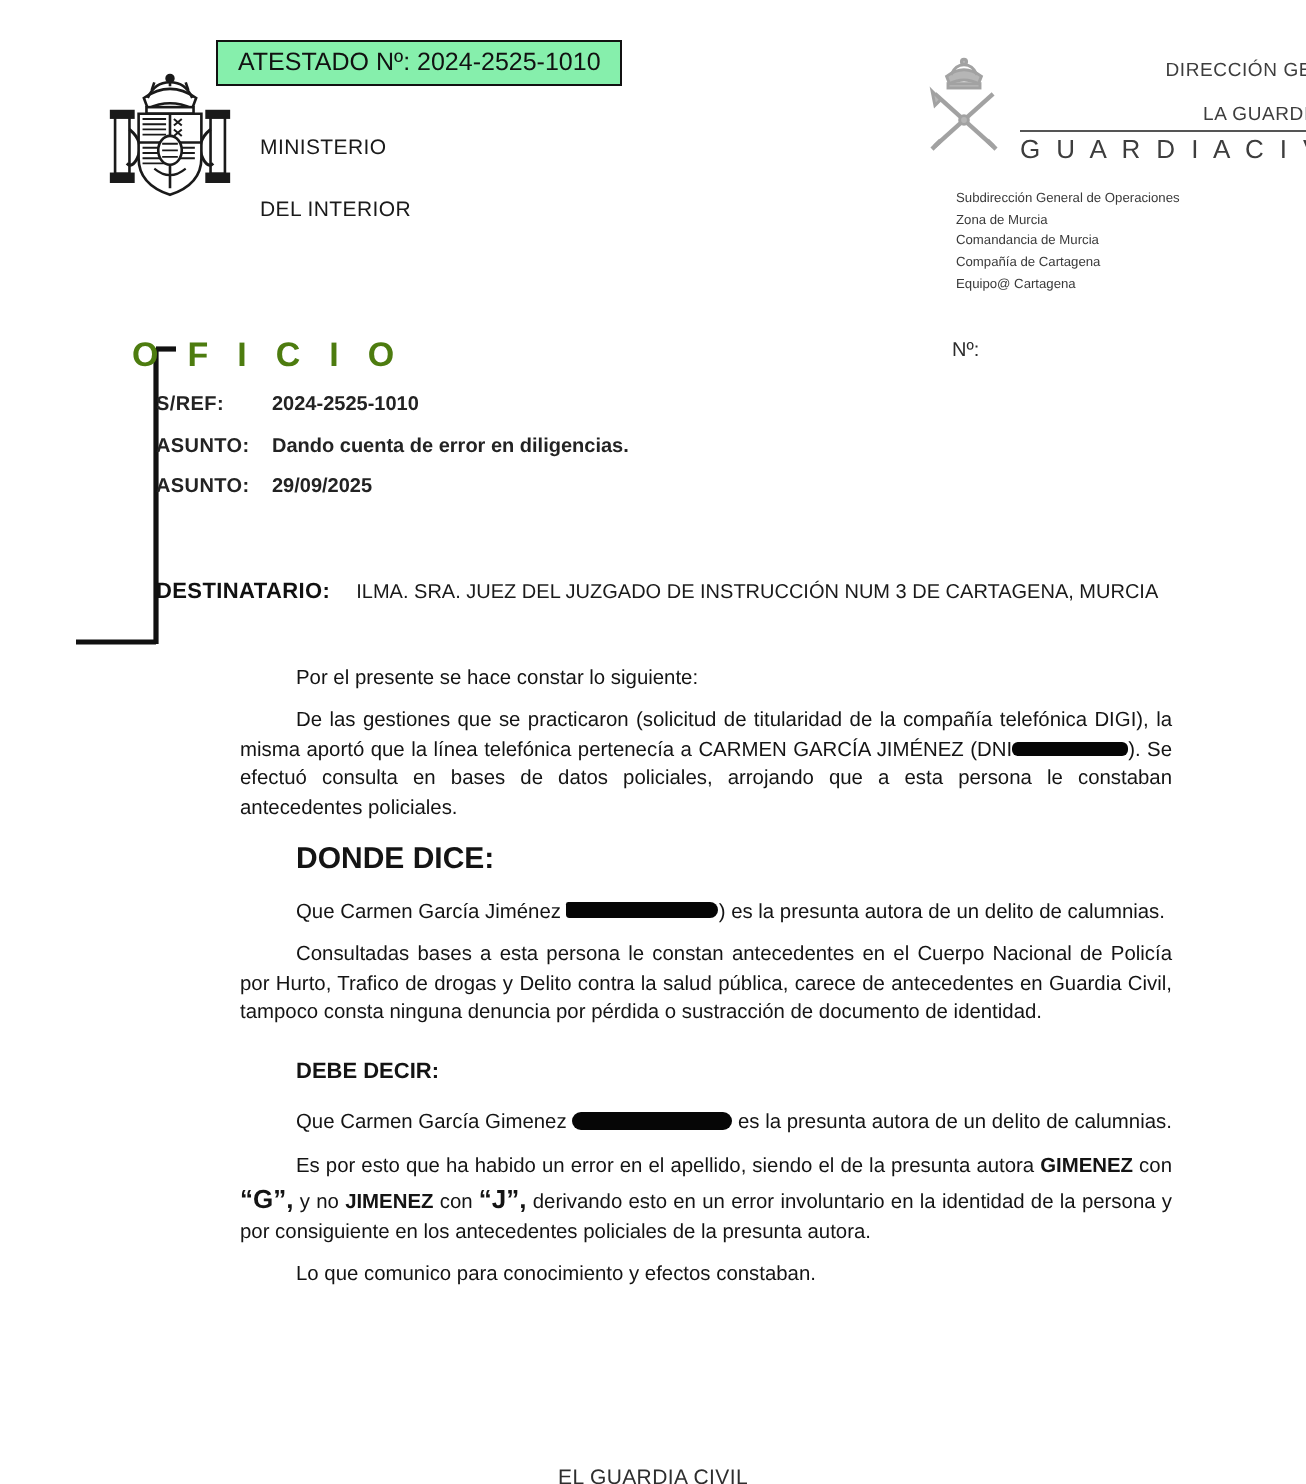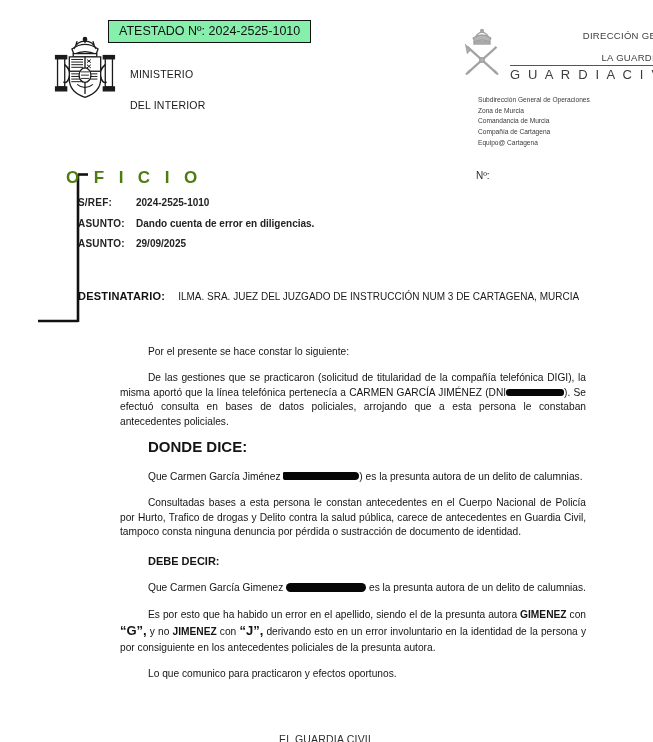--- a/index.html
+++ b/index.html
@@ -52,21 +52,21 @@
   .ref-row{display:flex;margin-bottom:9.5px;}
   .ref-k{width:58px;flex:0 0 58px;letter-spacing:.2px;}
   .ref-v{white-space:nowrap;}
 
   .dest{position:absolute;left:78px;top:290px;display:flex;align-items:center;font-size:11px;}
   .dest-k{font-weight:700;letter-spacing:.2px;color:#111;}
   .dest-v{margin-left:13px;color:#1a1a1a;font-size:10px;white-space:nowrap;}
 
   
   .body{position:absolute;left:120px;top:333px;width:466px;font-size:10.2px;line-height:1.42;color:#141414;}
-  .body p{margin:12px 0 7px 0;text-align:justify;text-indent:28px;}
+  .body p{margin:0 0 7px 0;text-align:justify;text-indent:28px;}
   .heading{font-weight:700;font-size:15px;text-indent:28px;margin:7px 0 9px 0;}
   .heading2{font-weight:700;font-size:11px;text-indent:28px;margin:14px 0 11px 0;}
   .gap{margin-bottom:13px;}
   b.name{font-weight:700;}
   .big-q{font-size:13px;font-weight:700;}
 
   
   .redact{
     display:inline-block;
     background:#060606;
@@ -212,18 +212,18 @@
 
     <p class="gap">Consultadas bases a esta persona le constan antecedentes en el Cuerpo Nacional de Policía por Hurto, Trafico de drogas y Delito contra la salud pública, carece de antecedentes en Guardia Civil, tampoco consta ninguna denuncia por pérdida o sustracción de documento de identidad.</p>
 
     <div class="heading2">DEBE DECIR:</div>
 
     <p><span>Que Carmen García Gimenez</span> <span class="redact r4"></span> <span>es la presunta autora de un delito de calumnias.</span></p>
 
 
     <p><span>Es por esto que ha habido un error en el apellido, siendo el de la presunta autora </span><b class="name">GIMENEZ</b><span> con </span><span class="big-q">“G”,</span><span> y no </span><b class="name">JIMENEZ</b><span> con </span><span class="big-q">“J”,</span><span> derivando esto en un error involuntario en la identidad de la persona y por consiguiente en los antecedentes policiales de la presunta autora.</span></p>
 
-    <p>Lo que comunico para practicaron y efectos oportunos.</p>
+    <p>Lo que comunico para conocimiento y efectos constaban.</p>
   </div>
 
   <div class="signature">EL GUARDIA CIVIL</div>
 
 </div>
 
 </body></html>

